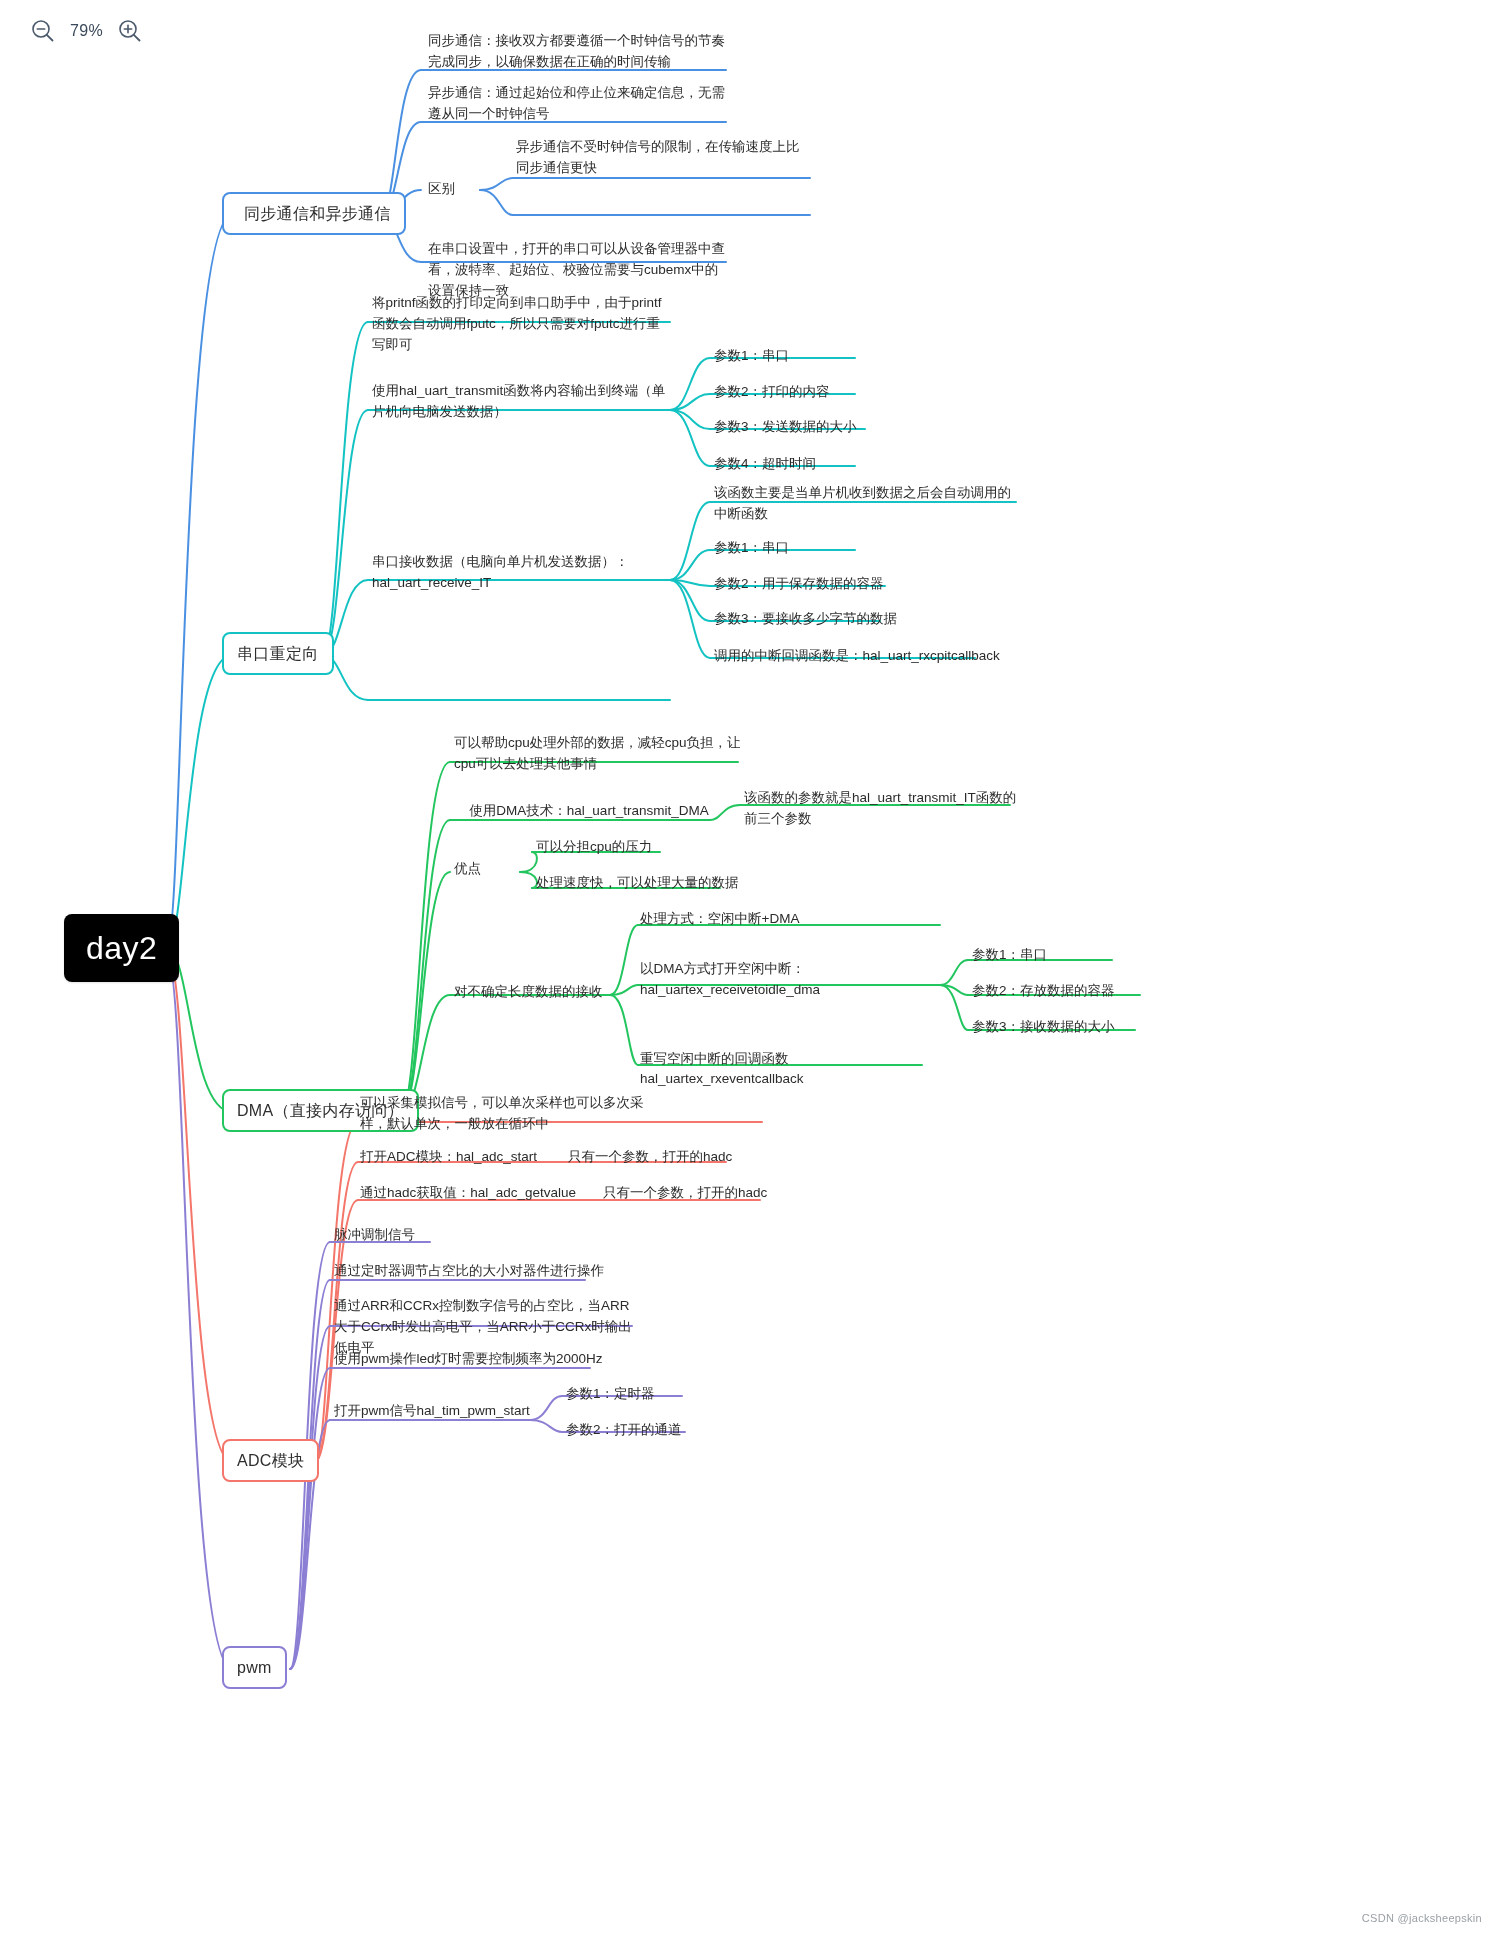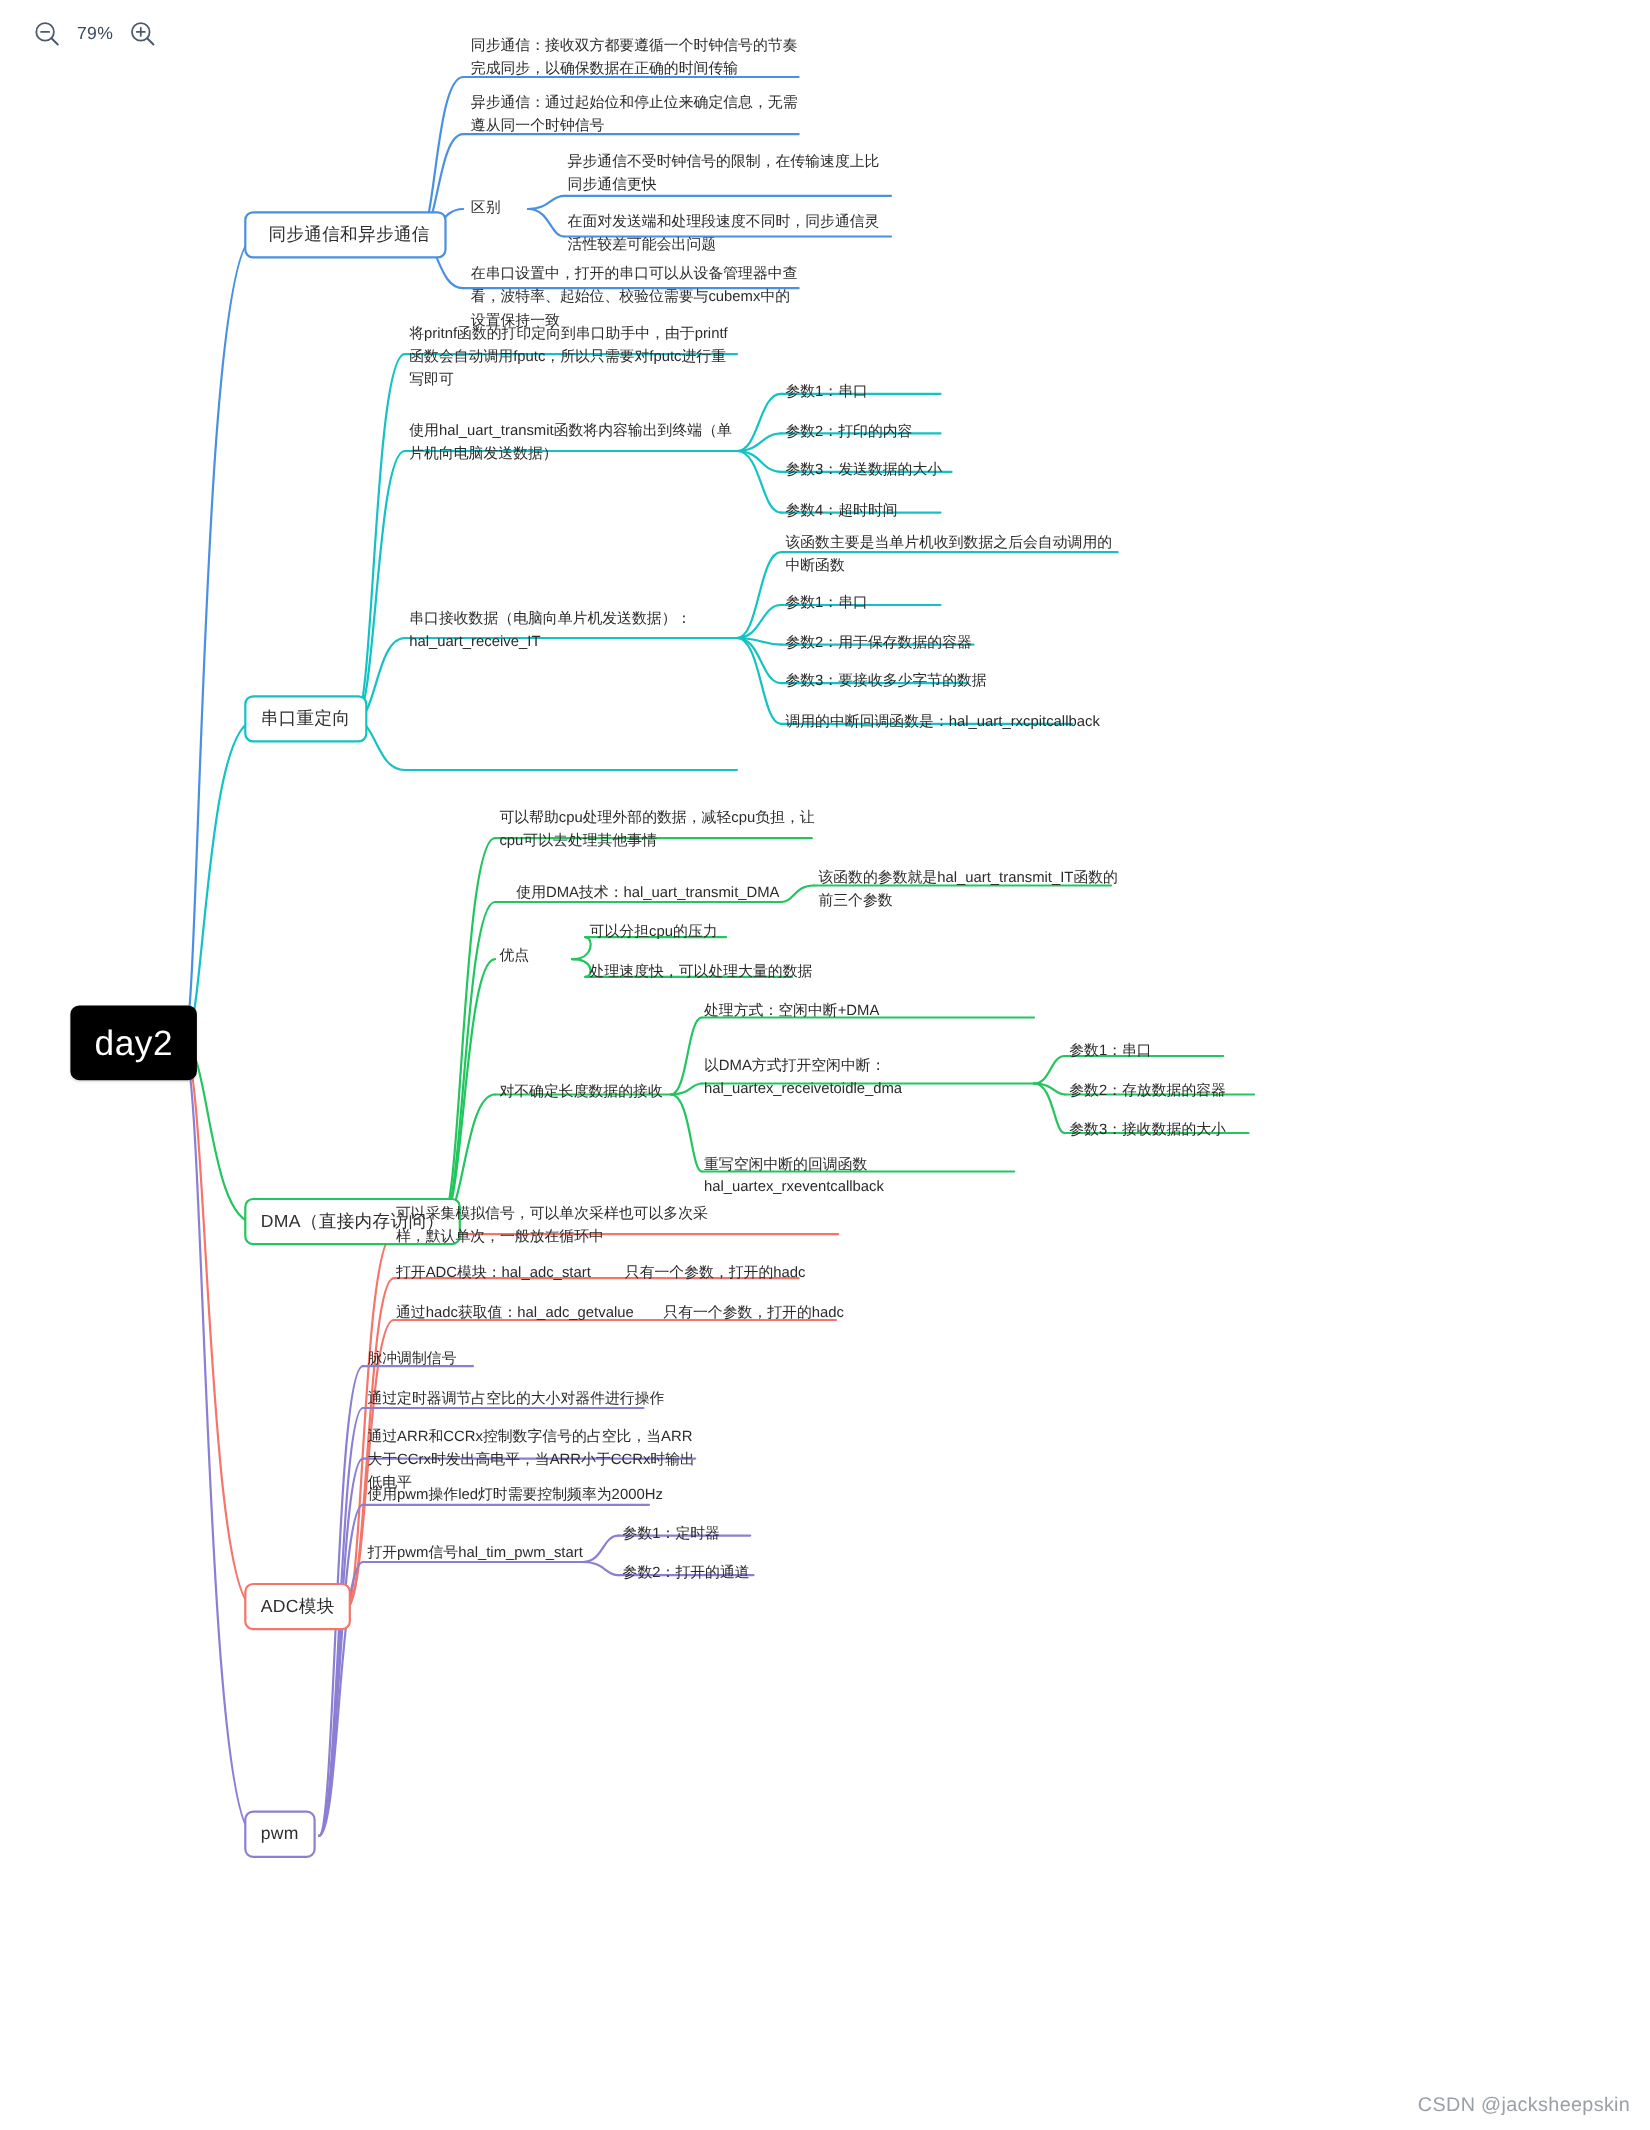--- a/index.html
+++ b/index.html
@@ -73,21 +73,21 @@
   .main.c-purple { border-color:#8b7fd4; }
   .leaf {
     font-size: 13.5px;
     color: #2b2b2b;
     padding: 1px 0 3px 0;
   }
   .leaf.wrap2 { line-height: 1.55; }
   .watermark {
     position: absolute;
     right: 18px; bottom: 12px;
-    font-size: 18px;
+    font-size: 11px;
     color: #9aa0a6;
     letter-spacing: .3px;
   }
 </style>
 </head>
 <body>
 
 <div id="canvas">
 
   <div id="zoom-bar">
@@ -212,21 +212,20 @@
     <path d="M562,1432 L685,1432" stroke="#8b7fd4"></path>
   </svg>
 
   <div class="node root" style="left:64px; top:914px;">day2</div>
 
   <div class="node main c-blue" style="left:222px; top:192px;">同步通信和异步通信</div>
   <div class="node leaf wrap2" style="left:428px; top:30px; width:300px;">同步通信：接收双方都要遵循一个时钟信号的节奏完成同步，以确保数据在正确的时间传输</div>
   <div class="node leaf wrap2" style="left:428px; top:82px; width:300px;">异步通信：通过起始位和停止位来确定信息，无需遵从同一个时钟信号</div>
   <div class="node leaf" style="left:428px; top:178px; width:60px;">区别</div>
   <div class="node leaf wrap2" style="left:516px; top:136px; width:296px;">异步通信不受时钟信号的限制，在传输速度上比同步通信更快</div>
-  <div class="node leaf wrap2" style="left:516px; top:190px; width:296px;">在面对发送端和处理段速度不同时，同步通信灵活性较差可能会出问题</div>
   <div class="node leaf wrap2" style="left:428px; top:238px; width:300px;">在串口设置中，打开的串口可以从设备管理器中查看，波特率、起始位、校验位需要与cubemx中的设置保持一致</div>
 
   <div class="node main c-teal" style="left:222px; top:632px;">串口重定向</div>
   <div class="node leaf wrap2" style="left:372px; top:292px; width:300px;">将pritnf函数的打印定向到串口助手中，由于printf函数会自动调用fputc，所以只需要对fputc进行重写即可</div>
   <div class="node leaf wrap2" style="left:372px; top:380px; width:296px;">使用hal_uart_transmit函数将内容输出到终端（单片机向电脑发送数据）</div>
   <div class="node leaf" style="left:714px; top:345px; width:150px;">参数1：串口</div>
   <div class="node leaf" style="left:714px; top:381px; width:170px;">参数2：打印的内容</div>
   <div class="node leaf" style="left:714px; top:416px; width:180px;">参数3：发送数据的大小</div>
   <div class="node leaf" style="left:714px; top:453px; width:160px;">参数4：超时时间</div>
   <div class="node leaf wrap2" style="left:372px; top:551px; width:300px;">串口接收数据（电脑向单片机发送数据）：hal_uart_receive_IT</div>

